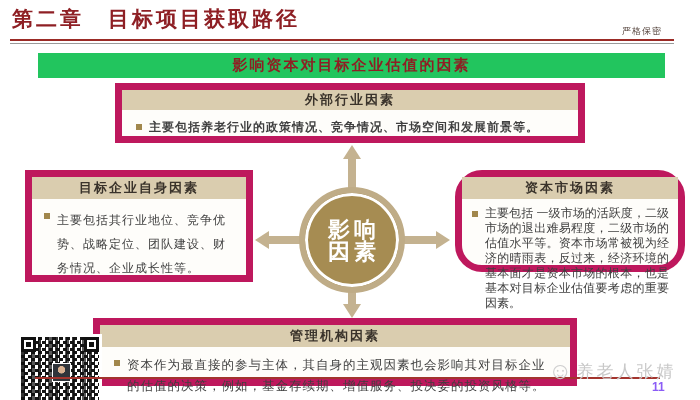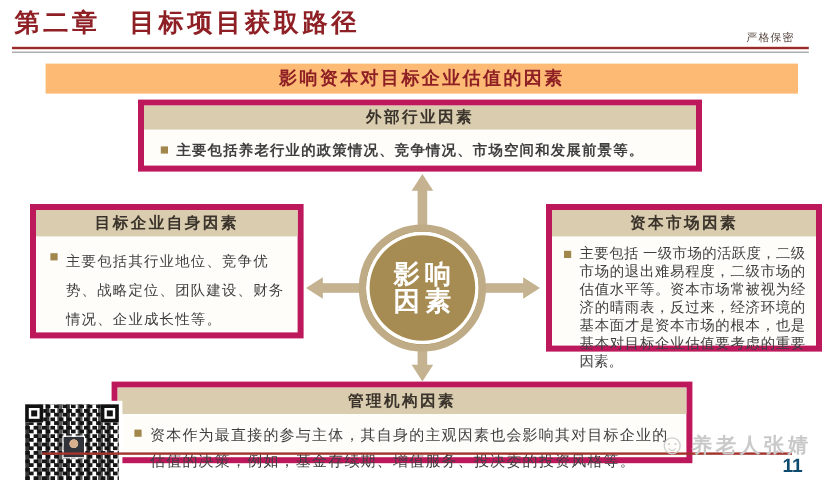--- a/index.html
+++ b/index.html
@@ -8,40 +8,40 @@
 
   
   .chapter-title{position:absolute;left:12px;top:5px;font-family:"DejaVu Serif",serif;
                  font-weight:bold;font-size:21px;letter-spacing:3px;color:#8E1F24;}
   .confidential{position:absolute;right:38px;top:25px;font-family:"DejaVu Serif",serif;
                 font-size:9px;color:#54433C;letter-spacing:1px;}
   .rule-red{position:absolute;left:10px;right:26px;top:39px;height:2px;background:#9B2B26;}
   .rule-gray{position:absolute;left:10px;right:26px;top:43px;height:1px;background:#9a9a9a;}
 
   
-  .banner{position:absolute;left:38px;top:53px;width:627px;height:25px;background:#fdba74;
+  .banner{position:absolute;left:38px;top:53px;width:627px;height:25px;background:#22c55e;
           display:flex;align-items:center;justify-content:center;}
   .banner-text{font-size:15px;font-weight:bold;color:#8E1F24;letter-spacing:2px;}
 
   
-  .box{position:absolute;border:5px solid #be185d;background:#FEFDFA;box-sizing:border-box;}
+  .box{position:absolute;border:7px solid #be185d;background:#FEFDFA;box-sizing:border-box;}
   .box-header{background:#DACDAF;display:flex;align-items:center;justify-content:center;
               font-weight:bold;color:#3A332B;letter-spacing:2px;}
   .box-body{display:flex;align-items:flex-start;color:#3F3F3F;}
   .bullet{flex:0 0 auto;width:6px;height:6px;background:#A1874C;margin-right:7px;margin-top:5px;}
 
   .box-top{left:115px;top:83px;width:470px;height:60px;}
   .box-top .box-header{height:20px;font-size:13px;}
   .box-top .box-body{padding:9px 12px 0 14px;font-size:12px;letter-spacing:1px;line-height:17px;font-weight:bold;}
 
   .box-left{left:25px;top:170px;width:228px;height:112px;}
   .box-left .box-header{height:22px;font-size:13px;}
   .box-left .box-body{padding:9px 10px 0 12px;font-size:12px;letter-spacing:1px;line-height:24px;}
 
-  .box-right{left:455px;top:170px;width:230px;height:123px;}
+  .box-right{left:455px;top:170px;width:230px;height:102px;border-radius:27px;}
   .box-right .box-header{height:22px;font-size:13px;}
   .box-right .box-body{padding:7px 9px 0 10px;font-size:12px;line-height:15px;text-align:justify;}
 
   .box-bottom{left:93px;top:318px;width:484px;height:68px;}
   .box-bottom .box-header{height:22px;font-size:13px;}
   .box-bottom .box-body{padding:8px 12px 0 14px;font-size:12.5px;letter-spacing:1px;line-height:21px;}
 
   
   .shaft{position:absolute;background:#C4B290;}
   .shaft-up{left:348px;top:158px;width:8px;height:40px;}
@@ -57,25 +57,25 @@
   
   .hub{position:absolute;left:299px;top:187px;width:106px;height:106px;border-radius:50%;
        background:#A68C52;border:6px solid #BFAC87;box-sizing:border-box;
        box-shadow:inset 0 0 0 3px #ffffff;
        display:flex;flex-direction:column;align-items:center;justify-content:center;}
   .hub-line{font-family:"DejaVu Serif",serif;font-weight:bold;font-size:22px;color:#ffffff;
             letter-spacing:4px;line-height:22px;text-indent:4px;}
 
   
   .footer-line{position:absolute;left:35px;right:40px;top:377px;height:2px;background:#A3342D;z-index:5;}
-  .page-number{position:absolute;left:652px;top:380px;font-size:16px;font-weight:bold;color:#0c4a6e;z-index:7;}
+  .page-number{position:absolute;left:652px;top:380px;font-size:12px;font-weight:bold;color:#8b5cf6;z-index:7;}
 
   .watermark{position:absolute;left:548px;top:359px;display:flex;align-items:center;z-index:6;}
   .wm-logo{font-size:24px;color:#cfcfcf;line-height:24px;margin-right:4px;}
-  .wm-text{font-family:"DejaVu Serif",serif;font-size:17px;font-weight:bold;color:#c9c9c9;letter-spacing:3px;}
+  .wm-text{font-family:"DejaVu Serif",serif;font-size:17px;font-weight:normal;color:#c9c9c9;letter-spacing:3px;}
 
   
   .qr{position:absolute;left:18px;top:334px;width:84px;height:80px;background:#ffffff;padding:3px;
       box-sizing:border-box;z-index:4;}
   .qr-grid{position:relative;width:78px;height:78px;
            background-image:
              repeating-linear-gradient(90deg, rgba(17,17,17,.85) 0 3px, transparent 3px 10px, rgba(17,17,17,.7) 10px 14px, transparent 14px 17px),
              repeating-conic-gradient(#151515 0% 25%, #ffffff 0% 50%);
            background-size:17px 11px, 7px 7px;}
   .finder{position:absolute;width:15px;height:15px;border:3px solid #111;background:#fff;box-sizing:border-box;}

